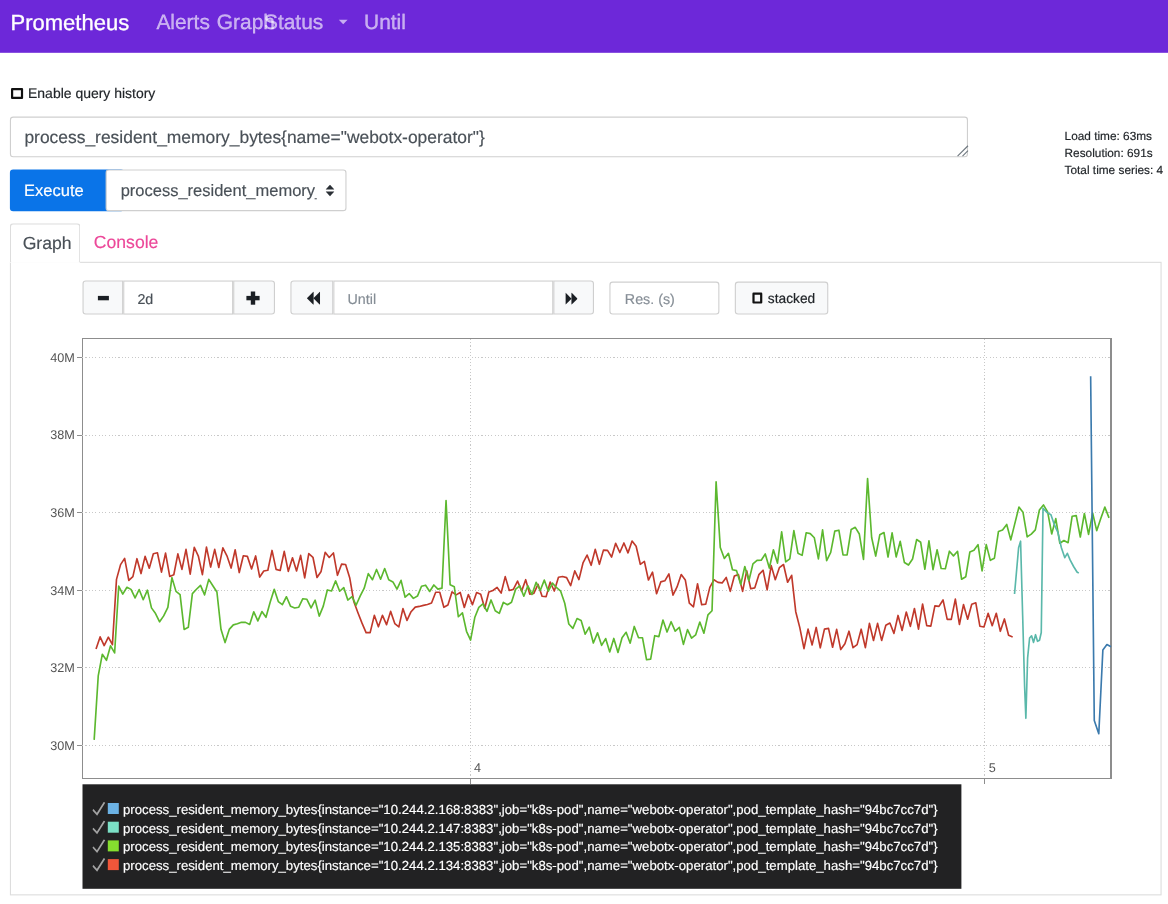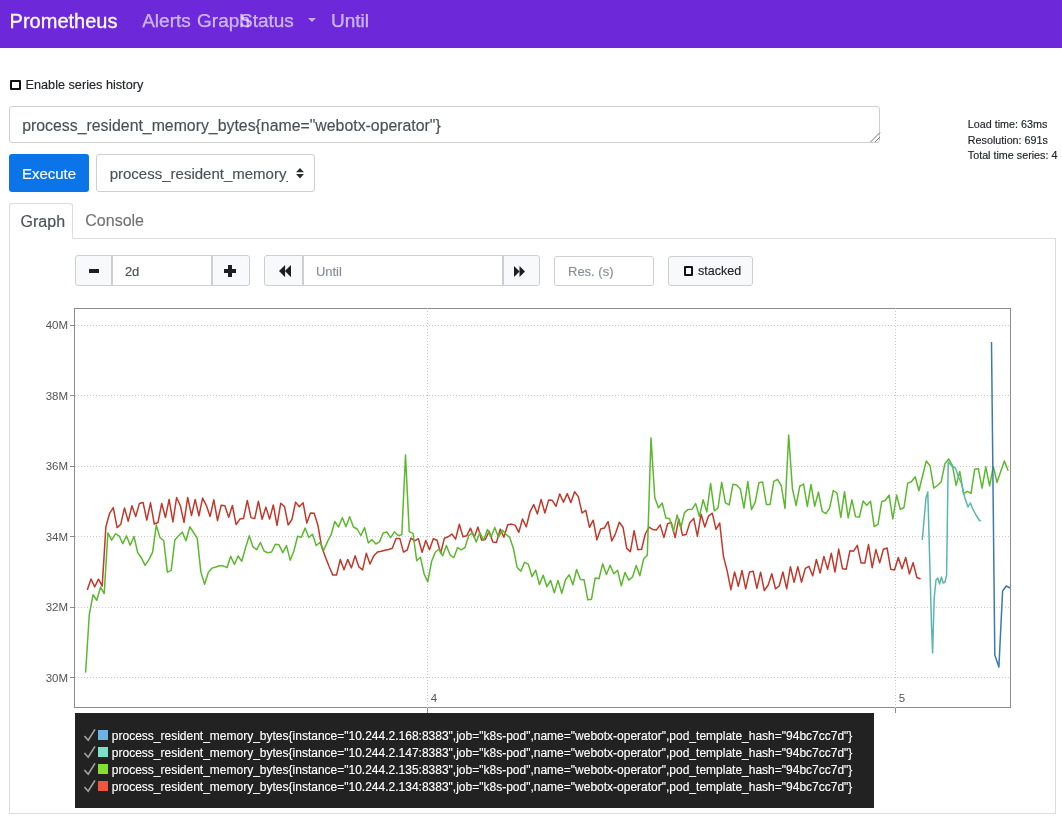--- a/index.html
+++ b/index.html
@@ -9,48 +9,48 @@
   
   #nav{position:absolute;left:0;top:0;width:1062px;height:48px;background:#6d28d9;}
   #brand{position:absolute;left:9.6px;top:8.6px;font-size:20px;line-height:24px;color:#fff;-webkit-text-stroke:0.3px currentColor;}
   .nlink{position:absolute;top:11px;font-size:19px;line-height:20px;color:rgba(255,255,255,0.62);-webkit-text-stroke:0.25px currentColor;}
   
   #hist{position:absolute;left:10.4px;top:80.2px;width:11px;height:10.2px;box-sizing:border-box;border:2px solid #111;border-radius:1px;}
   #histlbl{position:absolute;left:25.5px;top:78px;font-size:12.7px;line-height:15px;color:#212529;}
   #ta{position:absolute;left:9.4px;top:106px;width:869px;height:35px;border:1px solid #cfcfcf;border-radius:3px;box-sizing:content-box;}
   #tatext{position:absolute;left:22.2px;top:116px;font-size:15.85px;line-height:19px;color:#495057;white-space:pre;}
   #info{position:absolute;left:967.8px;top:117px;font-size:10.75px;line-height:15.6px;color:#212529;}
-  #exec{position:absolute;left:9px;top:153.9px;width:80px;height:38px;background:#0a74e8;border-radius:3px;}
+  #exec{position:absolute;left:9px;top:153.9px;width:80px;height:38px;background:#0a74e8;border-radius:3px;padding-left:24px;}
   #exectext{position:absolute;left:0;top:0;width:80px;height:38px;line-height:40px;text-align:center;font-size:15px;color:#fff;}
   #sel{position:absolute;left:96.3px;top:154.2px;width:216.7px;height:35.5px;border:1px solid #cfcfcf;border-radius:3px;background:#fff;overflow:hidden;}
   #seltext{position:absolute;left:12.4px;top:0;width:178px;height:35.5px;line-height:37px;font-size:15px;color:#495057;white-space:nowrap;overflow:hidden;}
   
   #tab1{position:absolute;left:9.4px;top:202.9px;width:64px;height:36px;border:1px solid #dddddd;border-bottom:1px solid #fff;border-radius:3px 3px 0 0;box-sizing:border-box;background:#fff;z-index:3;}
   #tab1 span{position:absolute;left:10.2px;top:9.6px;font-size:16px;line-height:18px;color:#495057;}
   #tab2{position:absolute;left:73.4px;top:202.9px;height:36px;box-sizing:border-box;}
-  #tab2 span{position:absolute;left:11.9px;top:9.6px;font-size:16px;line-height:18px;color:#737373;}
+  #tab2 span{position:absolute;left:11.9px;top:9.6px;font-size:16px;line-height:18px;color:#ec4899;}
   #card{position:absolute;left:9.4px;top:238.3px;width:1047px;height:575.6px;border:1px solid #dddddd;box-sizing:border-box;background:#fff;z-index:1;}
   
   .grp{position:absolute;box-sizing:border-box;border:1px solid #cfcfcf;background:#fff;}
   .btn{position:absolute;box-sizing:border-box;border:1px solid #cfcfcf;background:#f8f9fa;text-align:center;}
   .ph{position:absolute;font-size:13px;color:#868e96;white-space:nowrap;}
 </style>
 </head>
 <body>
 <div id="nav">
   <div id="brand">Prometheus</div>
   <a class="nlink" style="left:142.2px">Alerts</a>
   <a class="nlink" style="left:197.1px">Graph</a>
   <a class="nlink" style="left:240px">Status</a>
   <span class="abs" style="left:307.7px;top:17.9px;width:0;height:0;border-left:4.2px solid transparent;border-right:4.2px solid transparent;border-top:4.7px solid rgba(255,255,255,0.62);"></span>
   <a class="nlink" style="left:331px">Until</a>
 </div>
 
 <div id="hist"></div>
-<div id="histlbl">Enable series history</div>
+<div id="histlbl">Enable query history</div>
 <div id="ta"></div>
 <svg class="abs" style="left:869px;top:131px" width="12" height="12" viewBox="0 0 12 12">
     <path d="M1.5 11 L11 1.5" stroke="#6c757d" stroke-width="1" fill="none"></path>
     <path d="M6 11 L11 6" stroke="#6c757d" stroke-width="1" fill="none"></path>
   </svg>
 <div id="tatext">process_resident_memory_bytes{name="webotx-operator"}</div>
 <div id="info">Load time: 63ms<br>Resolution: 691s<br>Total time series: 4</div>
 <div id="exec">
     <div id="exectext">Execute</div>
   </div>

